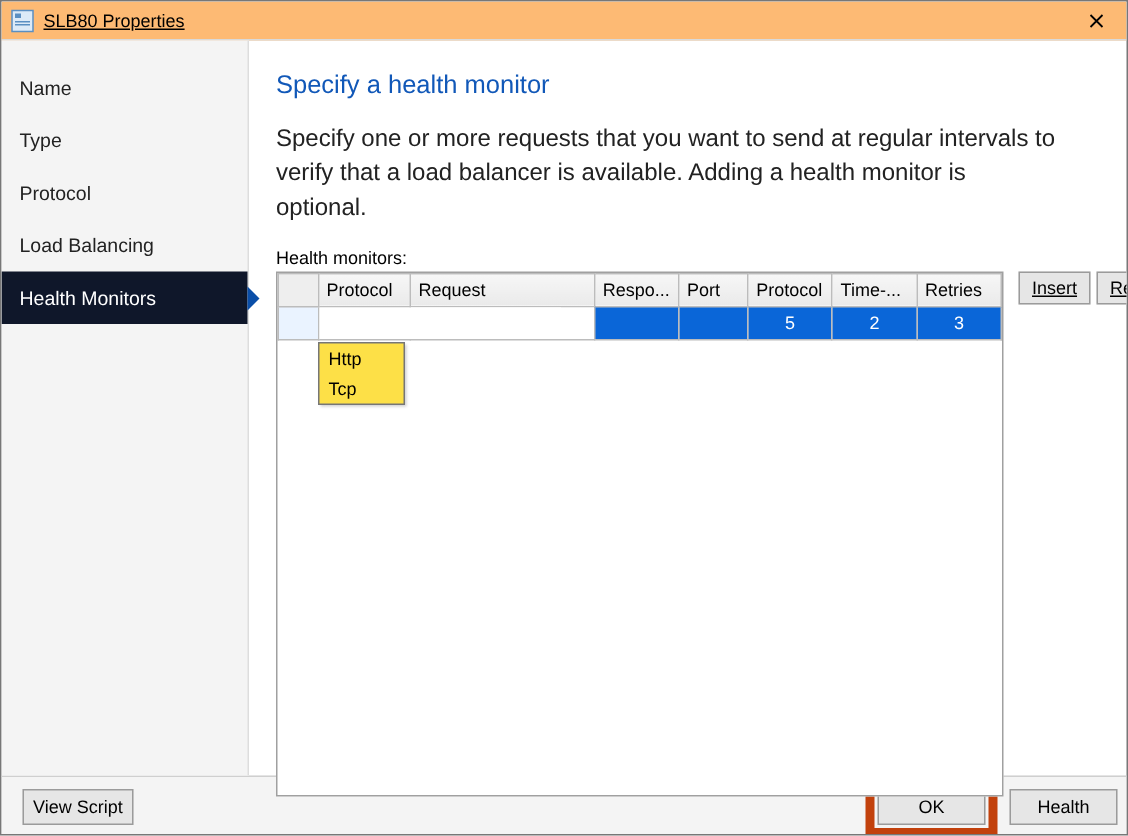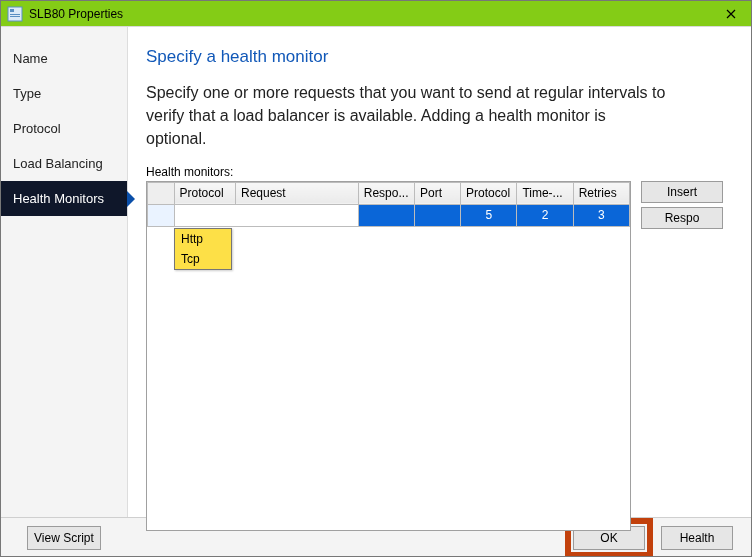--- a/index.html
+++ b/index.html
@@ -14,21 +14,22 @@
     overflow: hidden;
     border: 1px solid #777;
   }
   .titlebar {
     display: flex;
     align-items: center;
     justify-content: space-between;
     height: 26px;
     padding: 0 0 0 6px;
     border-bottom: 1px solid #d9d9d9;
-    background: #84cc16;
+    background: #fdba74;
+    text-decoration: underline;
   }
   .titlebar-left {
     display: flex;
     align-items: center;
     gap: 6px;
   }
   .title-icon {
     width: 16px; height: 16px;
     display: inline-flex; align-items: center; justify-content: center;
   }
@@ -64,21 +65,21 @@
     position: absolute;
     right: -8px;
     top: 50%;
     transform: translateY(-50%);
     border-top: 8px solid transparent;
     border-bottom: 8px solid transparent;
     border-left: 8px solid #0a4ea8;
   }
   .main {
     flex: 1;
-    padding: 20px 28px 10px 18px;
+    padding: 20px 12px 10px 18px;
     display: flex;
     flex-direction: column;
   }
   .main h2 {
     margin: 0 0 14px 0;
     font-size: 17px;
     font-weight: normal;
     color: #1158b8;
   }
   .desc {
@@ -153,37 +154,38 @@
     box-shadow: 1px 1px 2px rgba(0,0,0,.2);
     z-index: 5;
   }
   .dropdown div {
     padding: 3px 6px;
     font-size: 12px;
     cursor: pointer;
   }
   td.numcell { text-align:center; color:#fff; }
   .side-btns {
-    display: flex; flex-direction: column; gap: 4px;
-    width: 82px;
+    display: flex; flex-direction: row; gap: 4px;
+    width: 60px;
+    text-decoration: underline;
   }
   .btn {
     background: #e6e6e6;
     border: 1px solid #9b9b9b;
     font-size: 12px;
     height: 22px;
     cursor: pointer;
     padding: 0 8px;
   }
   .footer {
     height: 40px;
     border-top: 1px solid #cfcfcf;
     display: flex;
     align-items: center;
-    padding: 0 18px;
+    padding: 0 6px;
     background: #f4f4f4;
   }
   .footer .spacer { flex: 1; }
   .btn-footer {
     min-width: 72px;
     height: 24px;
     background: #e6e6e6;
     border: 1px solid #9b9b9b;
     font-size: 12px;
     margin-left: 8px;

